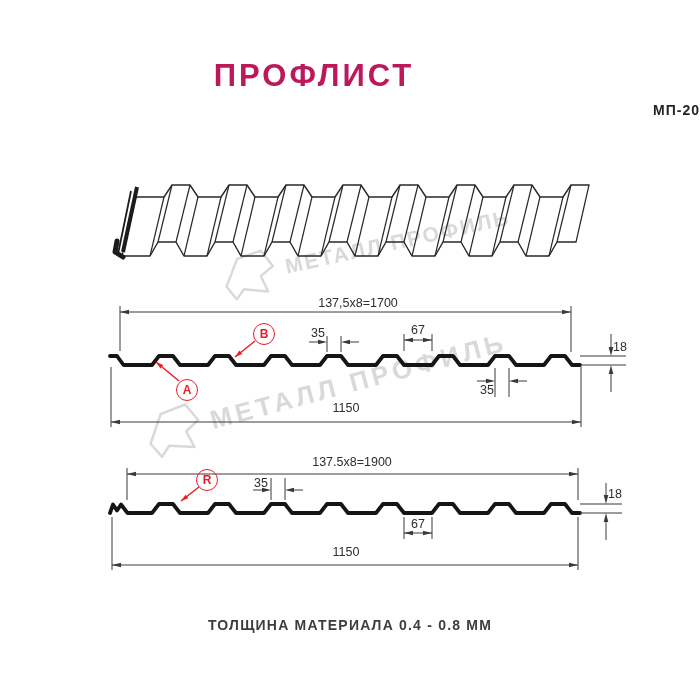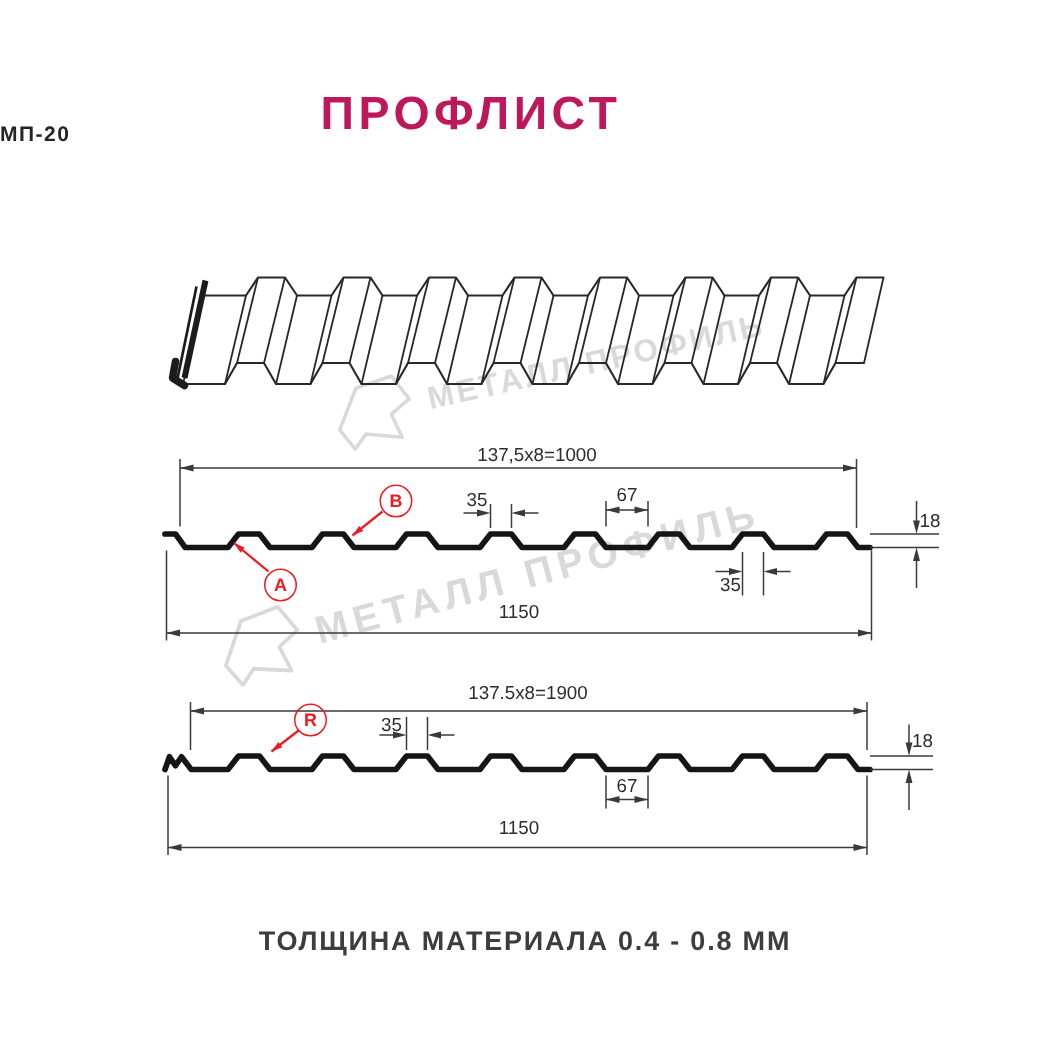--- a/index.html
+++ b/index.html
@@ -1,23 +1,23 @@
 <!DOCTYPE html>
 <html><head>
 <meta charset="utf-8">
 <style>
   html,body{margin:0;padding:0;background:#fff;}
   #canvas{position:relative;width:700px;height:700px;background:#fff;overflow:hidden;
           font-family:"Liberation Sans",sans-serif;}
   .title{position:absolute;left:0;top:58px;width:628px;text-align:center;
          font-size:31px;font-weight:800;letter-spacing:3px;color:#be185d;}
-  .subtitle{position:absolute;left:0;top:81px;width:700px;text-align:left;
+  .subtitle{position:absolute;left:0;top:102px;width:700px;text-align:right;
             font-size:14px;font-weight:700;letter-spacing:1px;color:#242424;}
   .footnote{position:absolute;left:0;top:617px;width:700px;text-align:center;
-            font-size:18px;font-weight:700;letter-spacing:1.2px;color:#3d3d3d;}
+            font-size:14px;font-weight:700;letter-spacing:1.2px;color:#3d3d3d;}
   .wm{position:absolute;display:flex;align-items:center;gap:9px;color:#d9d9d9;
       transform-origin:left center;z-index:1;pointer-events:none;}
   .wm-text{font-weight:800;white-space:nowrap;}
   #wm-a{left:222px;top:258px;height:46px;transform:rotate(-12.5deg);}
   #wm-a .wm-text{font-size:21px;letter-spacing:2px;}
   #wm-b{left:146px;top:415px;height:46px;transform:rotate(-15deg);}
   #wm-b .wm-text{font-size:26px;letter-spacing:4px;}
   #draw{position:absolute;left:0;top:0;z-index:2;}
   .dim{position:absolute;z-index:3;transform:translate(-50%,-50%);
        font-size:12.5px;color:#2e2e2e;white-space:nowrap;}
@@ -148,21 +148,21 @@
       <line x1="606" y1="540" x2="606" y2="520" stroke="#3a3a3a" stroke-width="1"></line>
       <polygon points="606,513 603.7,522 608.3,522" fill="#3a3a3a"></polygon>
       <line x1="179" y1="381" x2="156" y2="362" stroke="#ed1c24" stroke-width="1.5"></line>
       <polygon points="156,362 160.38107395381132,368.4727267060518 163.18335232059502,365.08049499889256" fill="#ed1c24"></polygon>
       <line x1="255" y1="341" x2="235" y2="357" stroke="#ed1c24" stroke-width="1.5"></line>
       <polygon points="235,357 242.23084517544245,354.03269852411654 239.482186966203,350.59687576256715" fill="#ed1c24"></polygon>
       <line x1="199" y1="487" x2="181" y2="501" stroke="#ed1c24" stroke-width="1.5"></line>
       <polygon points="181,501 188.27081098005527,498.13202027686606 185.56947228058965,494.6588705204102" fill="#ed1c24"></polygon>
     </svg>
 
-  <span class="dim" style="left:358px;top:303px">137,5x8=1000</span>
+  <span class="dim" style="left:358px;top:303px">137,5x8=1700</span>
   <span class="dim" style="left:318px;top:333px">35</span>
   <span class="dim" style="left:418px;top:330px">67</span>
   <span class="dim" style="left:620px;top:347px">18</span>
   <span class="dim" style="left:487px;top:390px">35</span>
   <span class="dim" style="left:346px;top:408px">1150</span>
 
   <div class="badge" style="left:176px;top:379px">
     <span>A</span>
   </div>
   <div class="badge" style="left:253px;top:323px">

